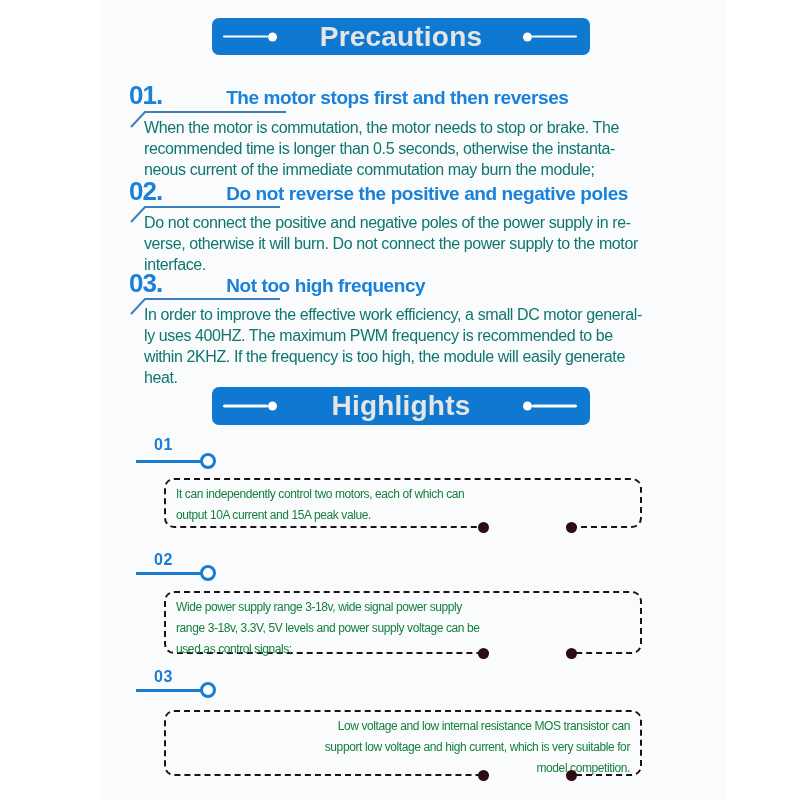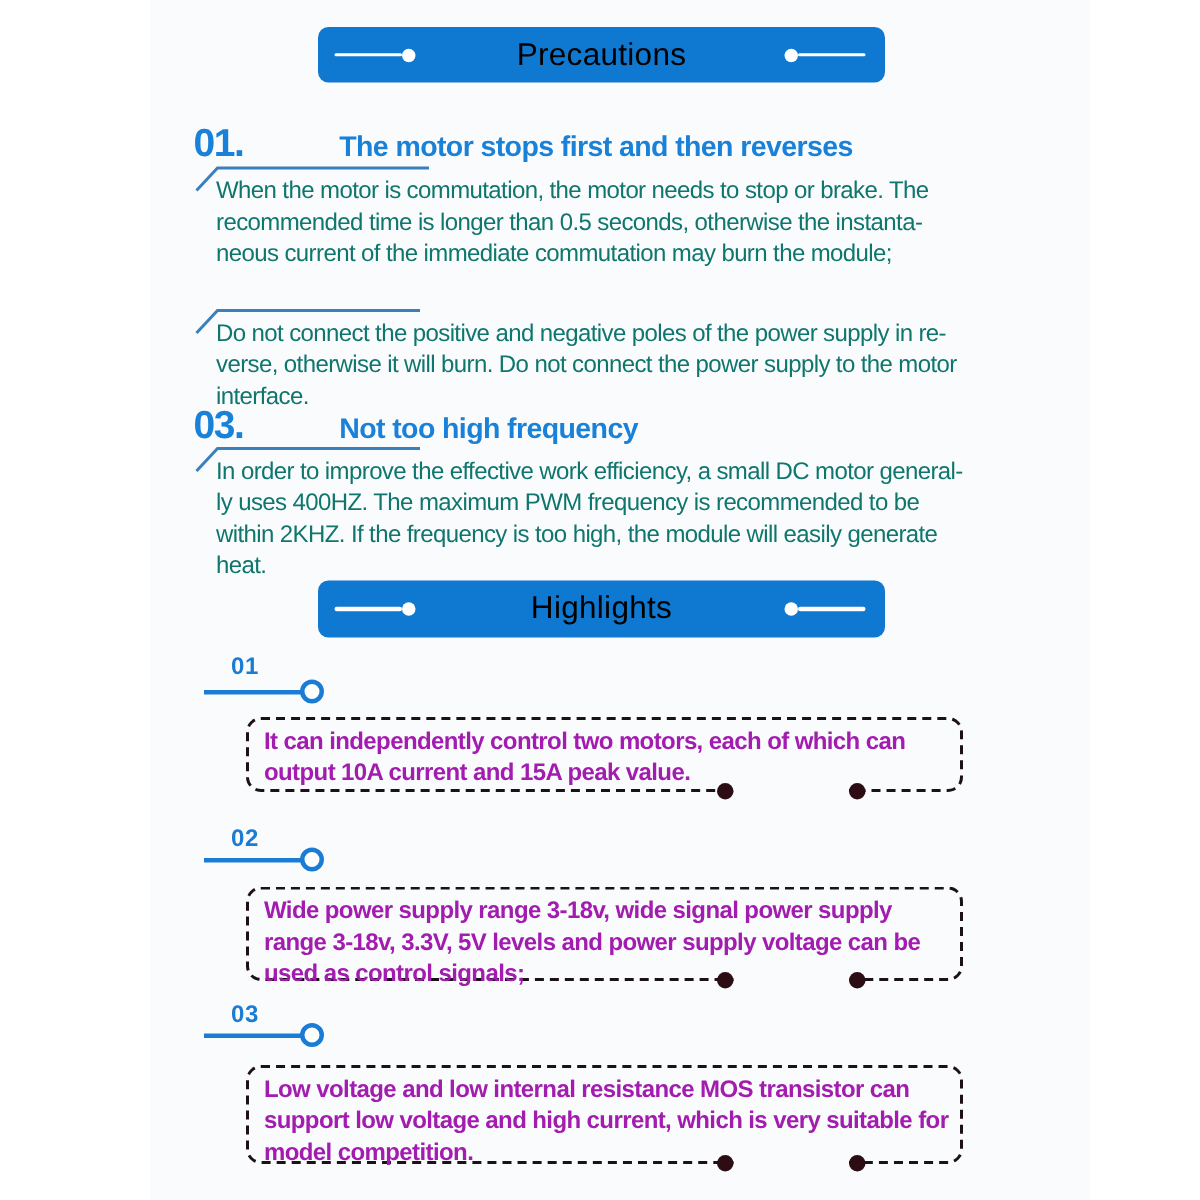--- a/index.html
+++ b/index.html
@@ -7,21 +7,21 @@
     position:relative;width:800px;height:800px;overflow:hidden;
     background:#ffffff;font-family:"Liberation Sans",sans-serif;
   }
   .panel-tint{position:absolute;left:100px;top:0;width:627px;height:800px;background:#fafbfd;}
 
   
   .banner{
     position:absolute;left:212px;width:378px;height:37px;background:#0f78d1;
     border-radius:7px;display:flex;align-items:center;justify-content:center;
   }
-  .banner-title{color:#000000;font-size:21px;font-weight:normal;letter-spacing:.2px;}
+  .banner-title{color:#e5e5e5;font-size:28px;font-weight:bold;letter-spacing:.2px;}
   .decor{position:absolute;top:50%;transform:translateY(-50%);display:flex;align-items:center;}
   .decor-left{left:11px;}
   .decor-right{right:13px;}
   .decor .hline{width:45px;height:2.5px;background:#ffffff;border-radius:2px;}
   .decor .dot{width:9px;height:9px;border-radius:50%;background:#ffffff;}
 
   
   .sec-heading{position:absolute;left:129px;display:flex;align-items:baseline;white-space:pre;color:#1981d8;gap:16px;}
   .sec-num{font-size:26px;font-weight:bold;letter-spacing:-1px;}
   .sec-title{font-size:19px;font-weight:bold;letter-spacing:-0.4px;margin-left:48px;}
@@ -34,22 +34,22 @@
   
   .hl-num{position:absolute;left:154px;font-size:16px;font-weight:bold;color:#1b7cd3;letter-spacing:.5px;}
   .hl-line{position:absolute;left:136px;width:66px;height:2.5px;background:#1b7cd3;}
   .hl-circle{
     position:absolute;left:200px;width:10px;height:10px;border:3.5px solid #1b7cd3;
     border-radius:50%;background:#ffffff;
   }
   .hl-box{
     position:absolute;left:164px;width:478px;box-sizing:border-box;
     border:2px dashed #1b1117;border-radius:10px;background:transparent;
-    padding:4px 10px 0 10px;font-size:16px;line-height:21px;letter-spacing:-0.4px;
-    color:#a21caf;white-space:pre;font-weight:bold;
+    padding:4px 10px 0 10px;font-size:12px;line-height:21px;letter-spacing:-0.4px;
+    color:#15803d;white-space:pre;
   }
   .dash-gap{position:absolute;left:489px;width:77px;height:6px;background:#fafbfd;}
   .corner-dot{position:absolute;width:11px;height:11px;border-radius:50%;background:#2b0d13;}
 </style>
 </head>
 <body>
 
 <div class="page">
   <div class="panel-tint"></div>
 
@@ -68,20 +68,23 @@
   <div class="sec-heading" style="top:80px;">
     <span class="sec-num">01.</span><span class="sec-title">The motor stops first and then reverses</span>
   </div>
   <svg class="sec-underline" style="top:109px;" viewBox="0 0 160 20">
     <path d="M1,18 L15,3 L156,3" fill="none" stroke="#3c7fbd" stroke-width="2"></path>
   </svg>
   <div class="sec-body" style="top:117px;">When the motor is commutation, the motor needs to stop or brake. The
 recommended time is longer than 0.5 seconds, otherwise the instanta-
 neous current of the immediate commutation may burn the module;</div>
 
+  <div class="sec-heading" style="top:176px;">
+    <span class="sec-num">02.</span><span class="sec-title">Do not reverse the positive and negative poles</span>
+  </div>
   <svg class="sec-underline" style="top:204px;" viewBox="0 0 160 20">
     <path d="M1,18 L15,3 L150,3" fill="none" stroke="#3c7fbd" stroke-width="2"></path>
   </svg>
   <div class="sec-body" style="top:212px;">Do not connect the positive and negative poles of the power supply in re-
 verse, otherwise it will burn. Do not connect the power supply to the motor
 interface.</div>
 
   <div class="sec-heading" style="top:268px;">
     <span class="sec-num">03.</span><span class="sec-title">Not too high frequency</span>
   </div>
@@ -120,19 +123,19 @@
   <div class="hl-box" style="top:591px;height:63px;"><span>Wide power supply range 3-18v, wide signal power supply
 range 3-18v, 3.3V, 5V levels and power supply voltage can be
 used as control signals;</span></div>
   <div class="dash-gap" style="top:650px;"></div>
   <div class="corner-dot" style="left:478px;top:648px;"></div>
   <div class="corner-dot" style="left:566px;top:648px;"></div>
 
   <div class="hl-num" style="top:668px;">03</div>
   <div class="hl-line" style="top:689px;"></div>
   <div class="hl-circle" style="top:682px;"></div>
-  <div class="hl-box" style="top:710px;height:66px;"><span>Low voltage and low internal resistance MOS transistor can
+  <div class="hl-box" style="top:710px;height:66px;text-align:right;"><span>Low voltage and low internal resistance MOS transistor can
 support low voltage and high current, which is very suitable for
 model competition.</span></div>
   <div class="dash-gap" style="top:773px;"></div>
   <div class="corner-dot" style="left:478px;top:770px;"></div>
   <div class="corner-dot" style="left:566px;top:770px;"></div>
 </div>
 
 </body></html>

